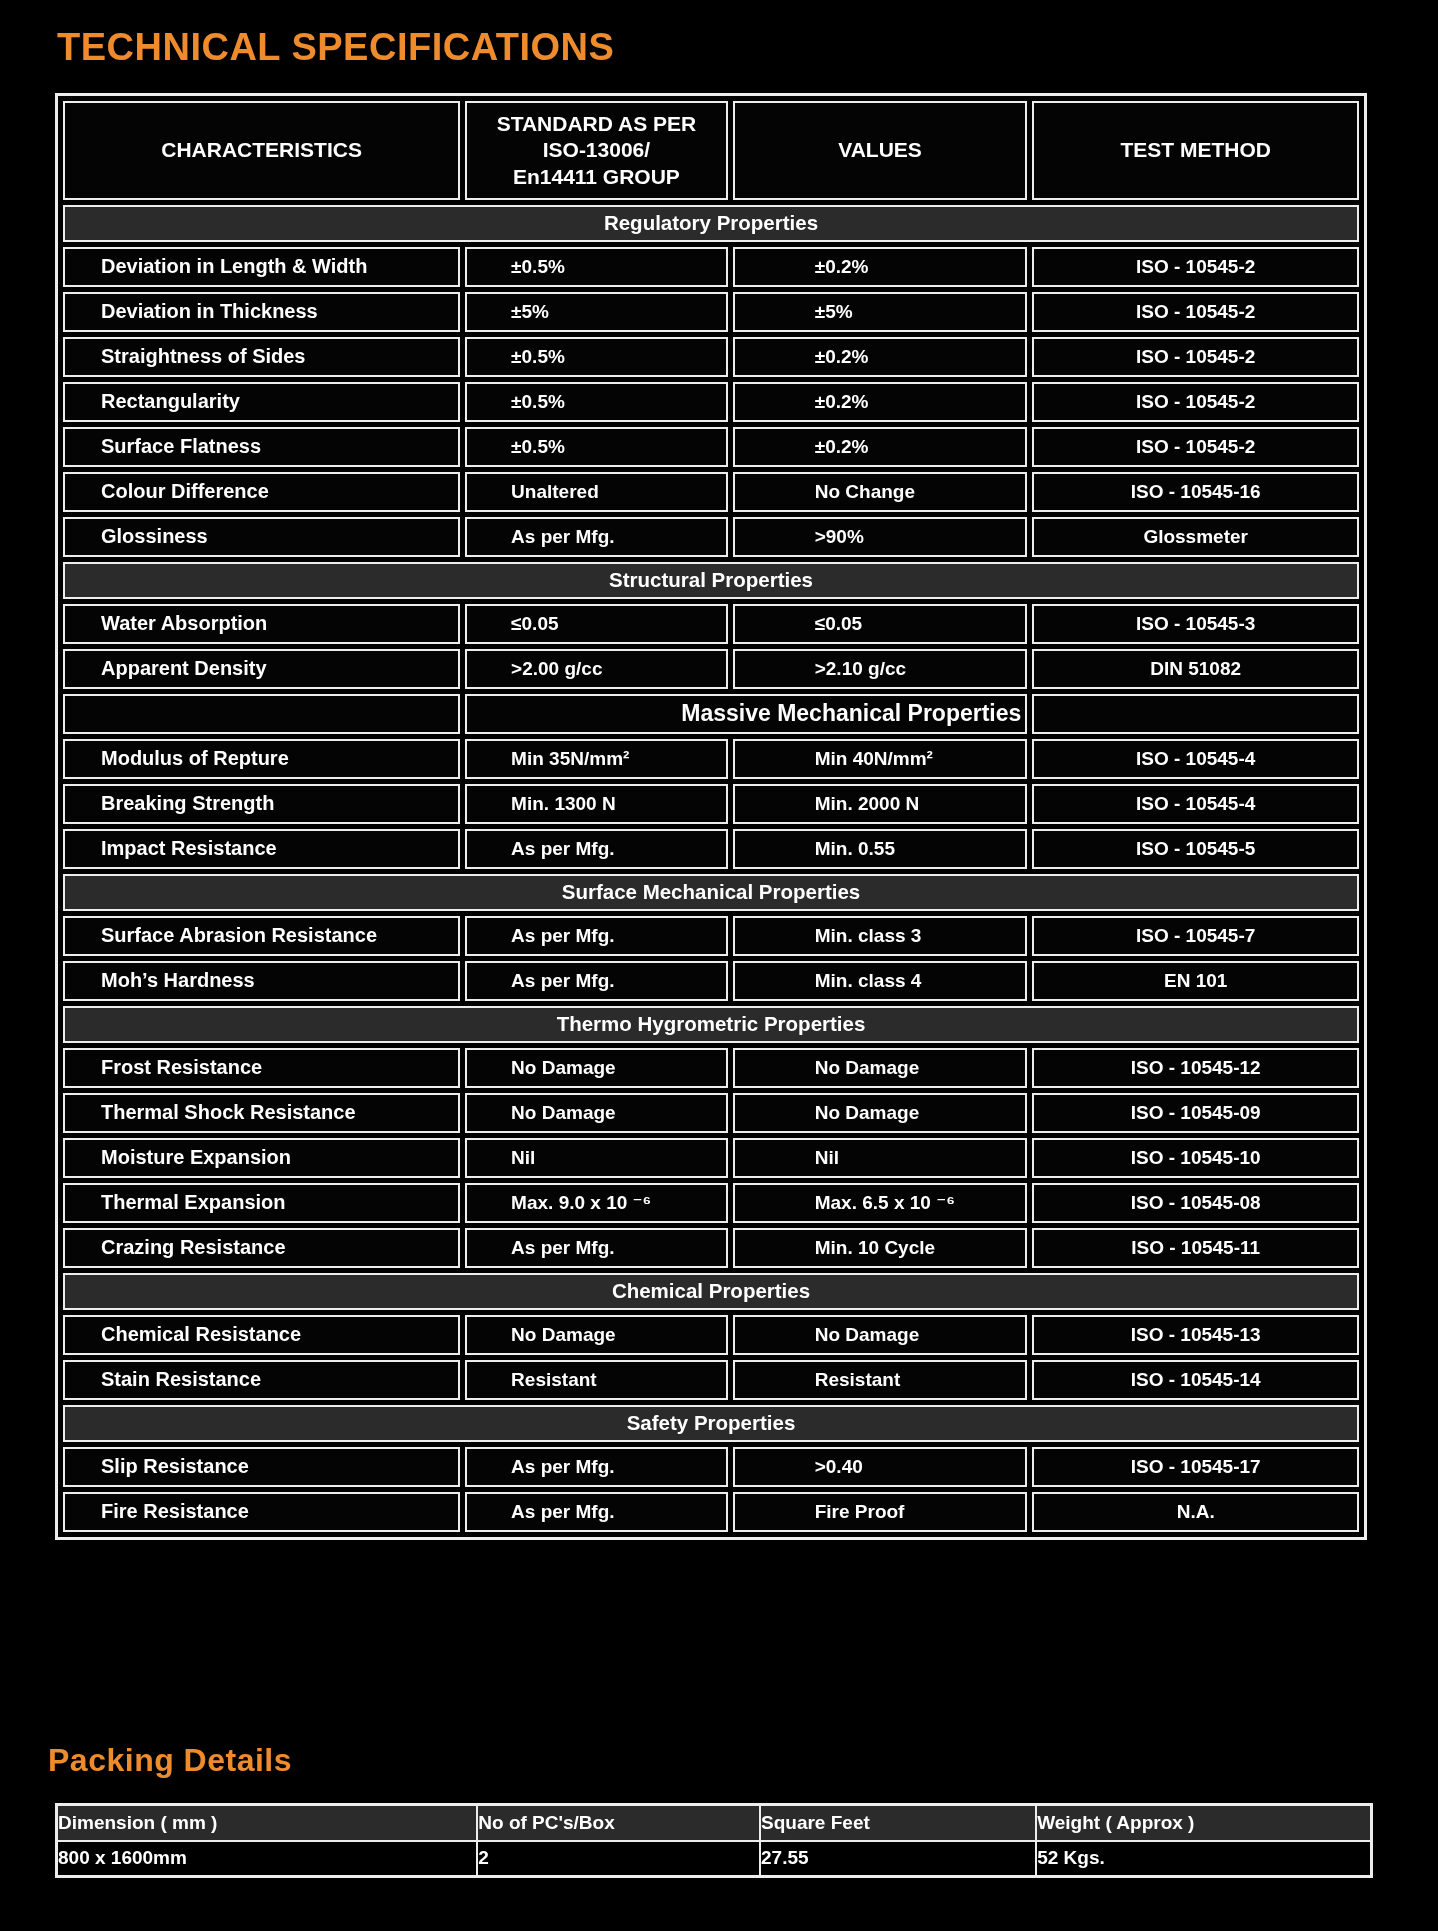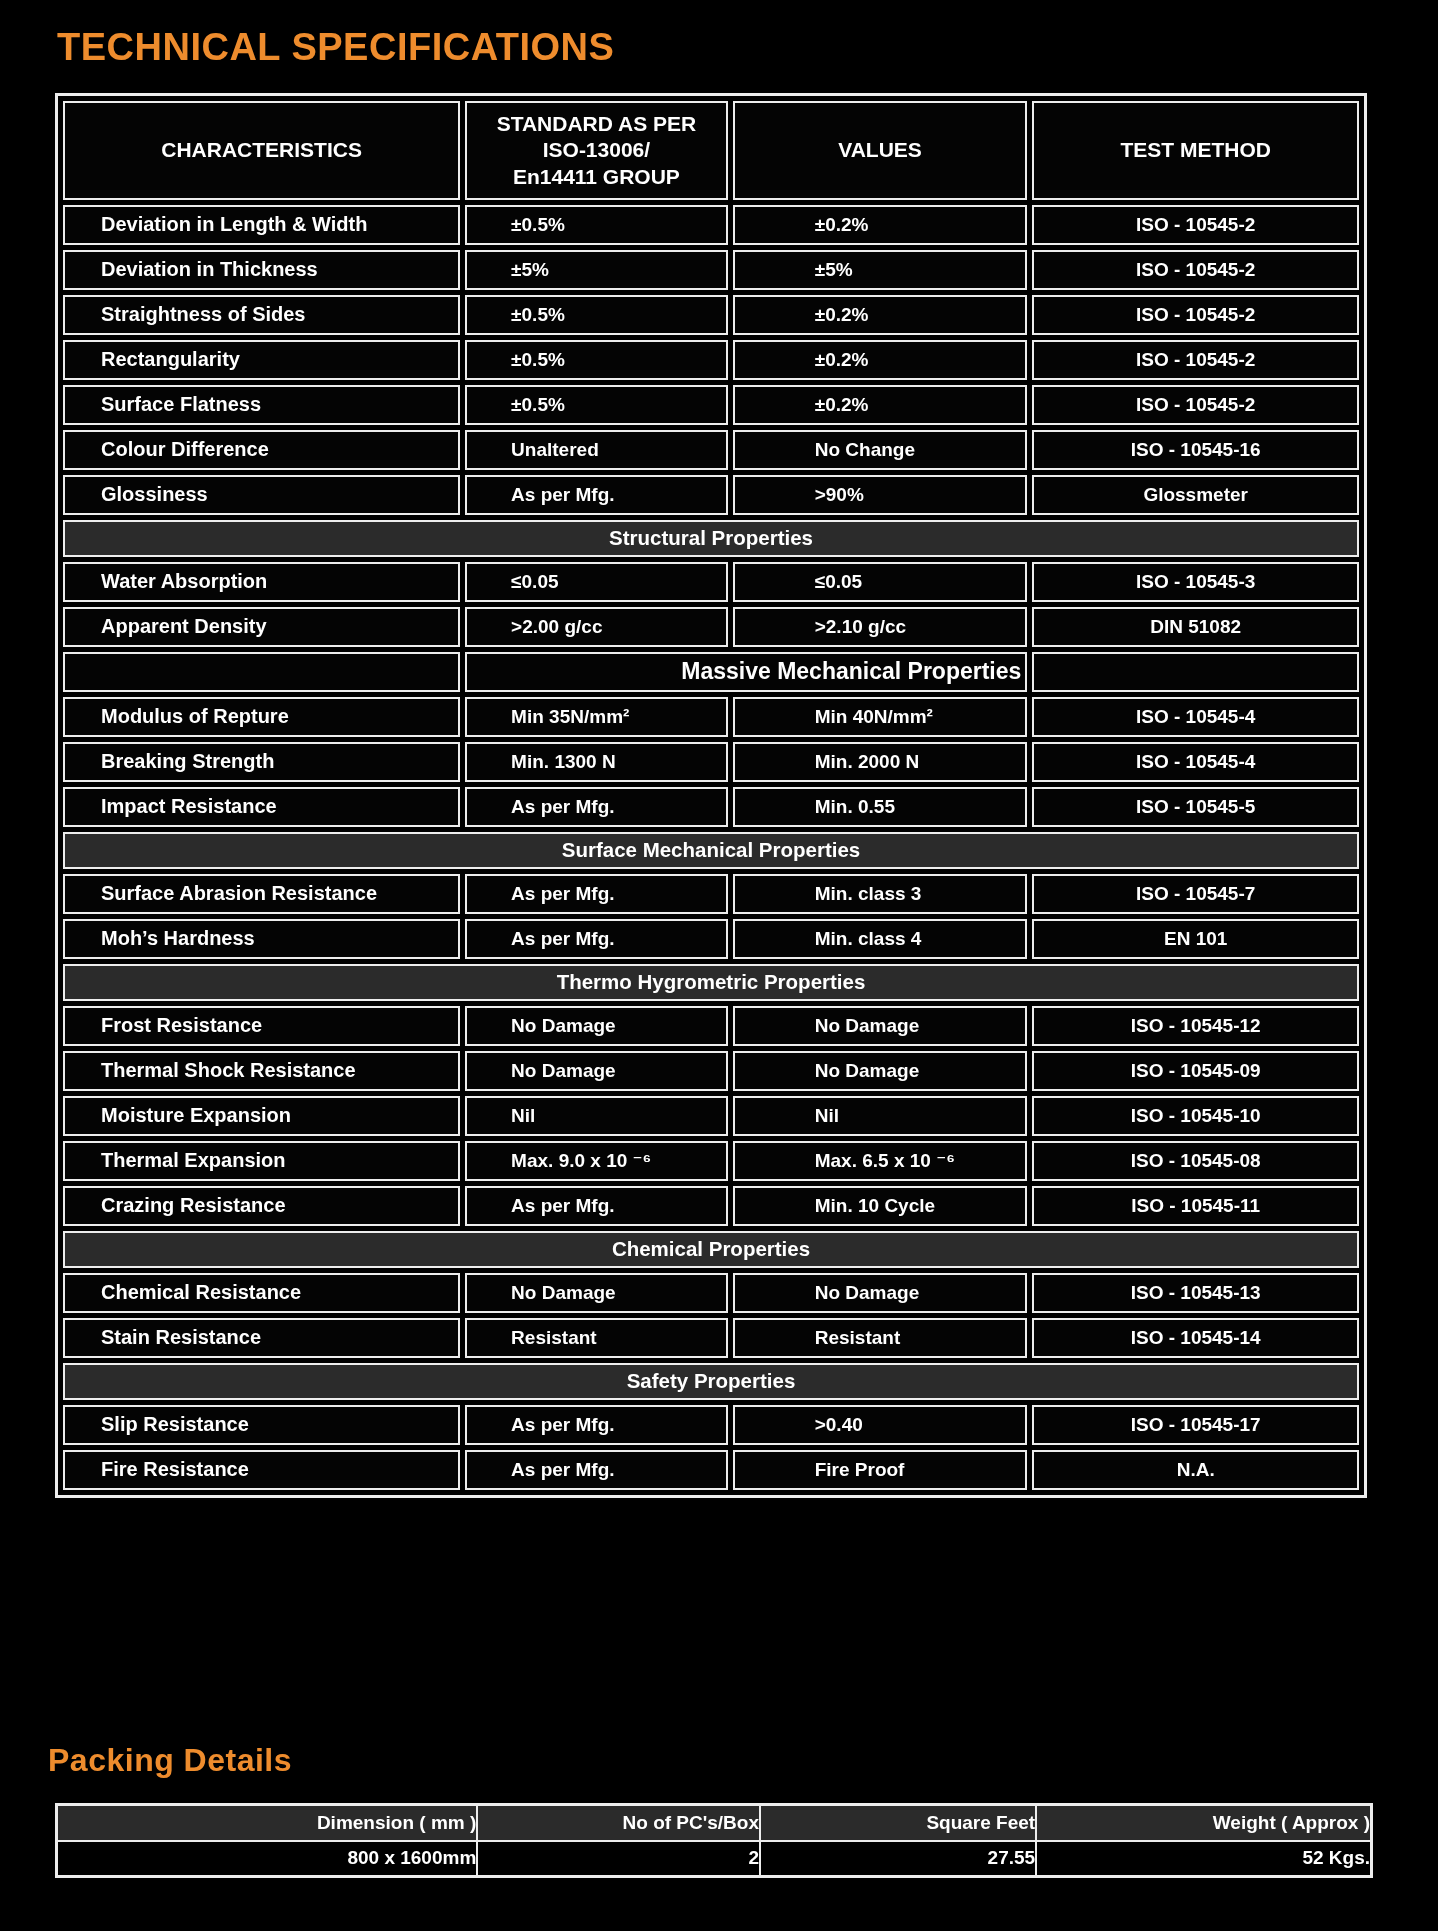--- a/index.html
+++ b/index.html
@@ -62,21 +62,21 @@
     position: absolute; left: 55px; top: 1803px;
     width: 1318px;
     border-collapse: collapse;
     border: 3px solid #EDEDED;
     table-layout: fixed;
     background: #000;
   }
   table.packing td {
     border: 2px solid #EDEDED;
     color: #FFFFFF; font-weight: bold; font-size: 19px;
-    text-align: right; height: 36px; vertical-align: middle; margin-left: 12px;
+    text-align: left; height: 36px; vertical-align: middle; margin-left: 12px;
   }
   table.packing tr.phead td { background: #2B2B2B; }
   table.packing tr.pdata td { background: #000; }
 </style>
 </head>
 <body>
 
 <div class="page">
 
   <div class="main-title">TECHNICAL SPECIFICATIONS</div>
@@ -91,20 +91,23 @@
     <tbody>
         <tr class="head">
           <td class="hcell">CHARACTERISTICS</td>
           <td class="hcell">STANDARD AS PER
 ISO-13006/
 En14411 GROUP</td>
           <td class="hcell">VALUES</td>
           <td class="hcell">TEST METHOD</td>
         </tr>
         <tr>
+          <td class="band" colspan="4">Regulatory Properties</td>
+        </tr>
+        <tr>
           <td class="c1">Deviation in Length &amp; Width</td>
           <td class="c2">±0.5%</td>
           <td class="c3">±0.2%</td>
           <td class="c4">ISO - 10545-2</td>
         </tr>
         <tr>
           <td class="c1">Deviation in Thickness</td>
           <td class="c2">±5%</td>
           <td class="c3">±5%</td>
           <td class="c4">ISO - 10545-2</td>

